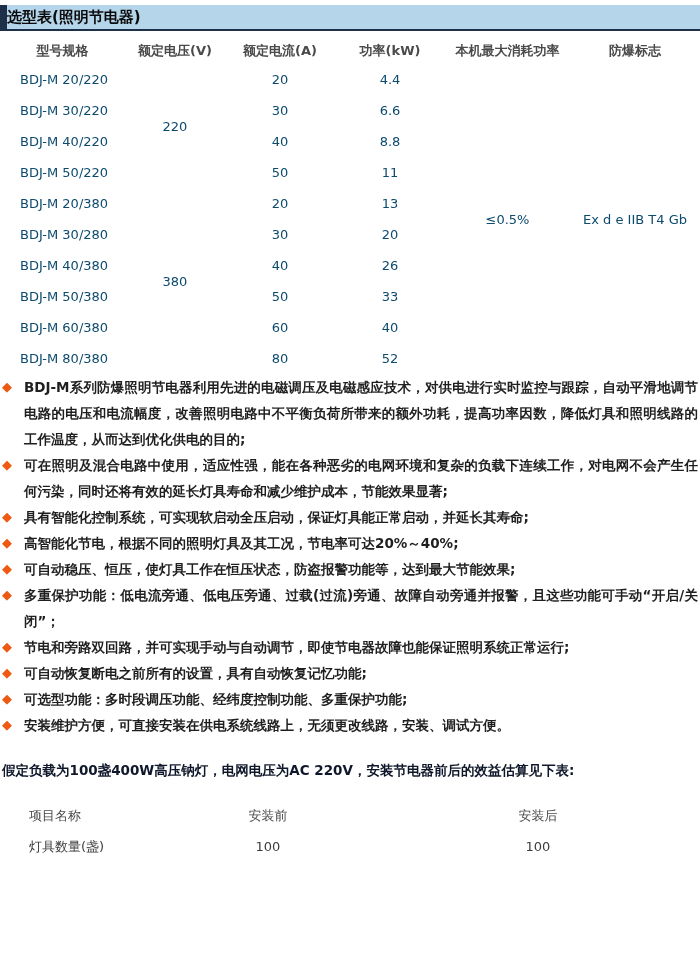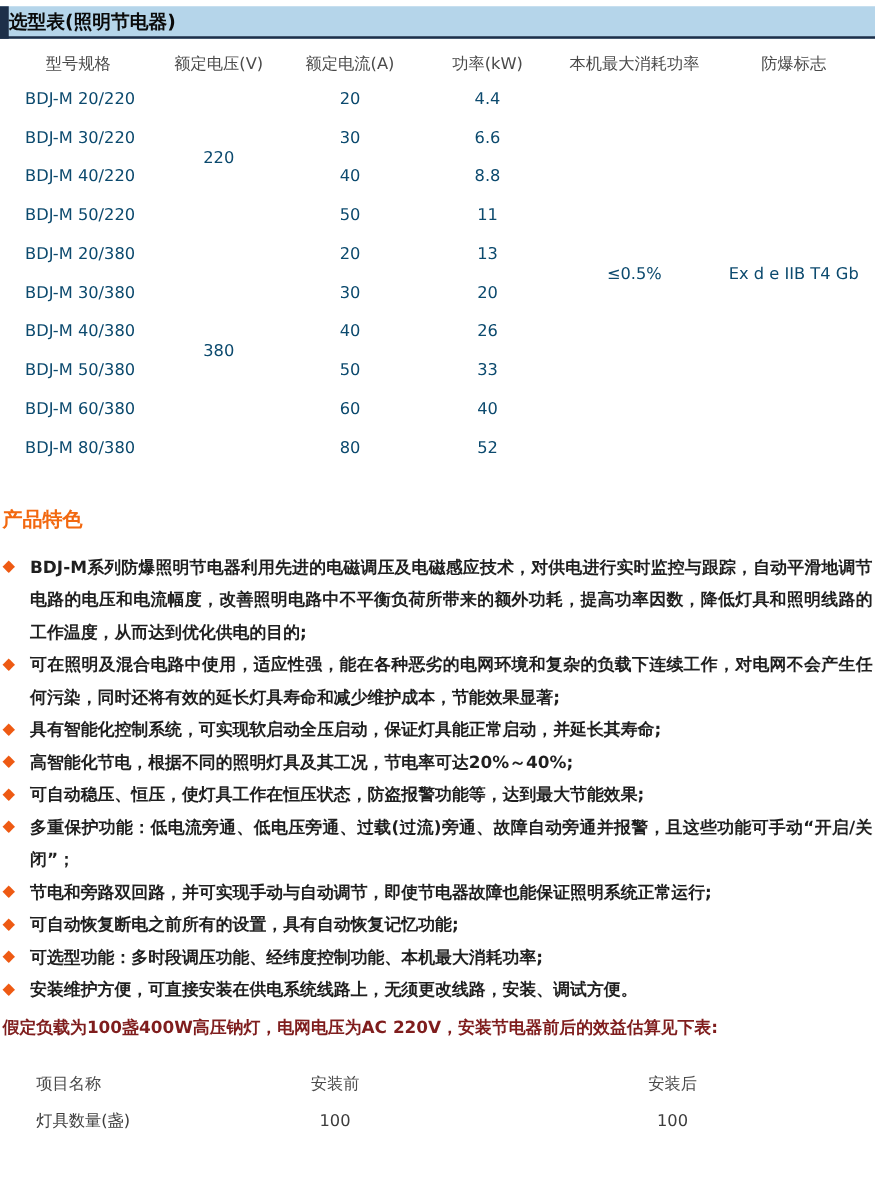--- a/index.html
+++ b/index.html
@@ -25,21 +25,21 @@
     border-left:7px solid var(--banner-accent);
     border-bottom:2px solid var(--banner-accent);
     padding-left:0;
     font-size:15px;font-weight:bold;color:#0a0a0a;
   }
 
   
   table{border-collapse:collapse;table-layout:fixed;}
   .spec-table{width:700px;font-size:13px;margin-top:3px;}
   .spec-table th{
-    font-weight:normal;color:#4a4a4a;
+    font-weight:bold;color:#4a4a4a;
     height:24px;padding-top:5px;text-align:center;
   }
   .spec-table th.h-model{text-align:center;}
   .spec-table td{height:29px;text-align:center;vertical-align:middle;color:#0c4a6e;}
   .spec-table td.model{text-align:left;padding-left:20px;}
   .c-model{width:125px}.c-volt{width:100px}.c-curr{width:110px}
   .c-pow{width:110px}.c-cons{width:125px}.c-ex{width:130px}
 
   
   h2.orange{
@@ -58,22 +58,22 @@
     line-height:26px;
     text-align:justify;
   }
   .feature .diamond{
     position:absolute;left:0;top:0;
     color:var(--diamond);font-size:13px;font-weight:normal;
   }
 
   
   .intro{
-    font-size:13.5px;font-weight:bold;color:#7f1d1d;
-    margin:8px 0 20px 2px;
+    font-size:13.5px;font-weight:bold;color:#0f172a;
+    margin:24px 0 20px 2px;
   }
   .benefit-table{width:660px;margin-left:28px;font-size:13px;}
   .benefit-table th{
     font-weight:normal;color:#4a4a4a;
     height:30px;text-align:center;vertical-align:middle;margin-top:27px;
   }
   .benefit-table th.h-name{text-align:left;}
   .benefit-table td{
     height:27px;text-align:center;vertical-align:middle;color:#3d3d3d;
   }
@@ -134,21 +134,21 @@
           <td class="current">50</td>
           <td class="power">11</td>
         </tr>
         <tr>
           <td class="model">BDJ-M 20/380</td>
           <td class="voltage" rowspan="6">380</td>
           <td class="current">20</td>
           <td class="power">13</td>
         </tr>
         <tr>
-          <td class="model">BDJ-M 30/380</td>
+          <td class="model">BDJ-M 30/280</td>
           <td class="current">30</td>
           <td class="power">20</td>
         </tr>
         <tr>
           <td class="model">BDJ-M 40/380</td>
           <td class="current">40</td>
           <td class="power">26</td>
         </tr>
         <tr>
           <td class="model">BDJ-M 50/380</td>
@@ -161,32 +161,31 @@
           <td class="power">40</td>
         </tr>
         <tr>
           <td class="model">BDJ-M 80/380</td>
           <td class="current">80</td>
           <td class="power">52</td>
         </tr>
       </tbody>
   </table>
 
-  <h2 class="orange first">产品特色</h2>
 
   <div class="features" id="features-list">
       <div class="feature"><span class="diamond">◆</span><span class="feature-text">BDJ-M系列防爆照明节电器利用先进的电磁调压及电磁感应技术，对供电进行实时监控与跟踪，自动平滑地调节电路的电压和电流幅度，改善照明电路中不平衡负荷所带来的额外功耗，提高功率因数，降低灯具和照明线路的工作温度，从而达到优化供电的目的;</span></div>
       <div class="feature"><span class="diamond">◆</span><span class="feature-text">可在照明及混合电路中使用，适应性强，能在各种恶劣的电网环境和复杂的负载下连续工作，对电网不会产生任何污染，同时还将有效的延长灯具寿命和减少维护成本，节能效果显著;</span></div>
       <div class="feature"><span class="diamond">◆</span><span class="feature-text">具有智能化控制系统，可实现软启动全压启动，保证灯具能正常启动，并延长其寿命;</span></div>
       <div class="feature"><span class="diamond">◆</span><span class="feature-text">高智能化节电，根据不同的照明灯具及其工况，节电率可达20%～40%;</span></div>
       <div class="feature"><span class="diamond">◆</span><span class="feature-text">可自动稳压、恒压，使灯具工作在恒压状态，防盗报警功能等，达到最大节能效果;</span></div>
       <div class="feature"><span class="diamond">◆</span><span class="feature-text">多重保护功能：低电流旁通、低电压旁通、过载(过流)旁通、故障自动旁通并报警，且这些功能可手动“开启/关闭”；</span></div>
       <div class="feature"><span class="diamond">◆</span><span class="feature-text">节电和旁路双回路，并可实现手动与自动调节，即使节电器故障也能保证照明系统正常运行;</span></div>
       <div class="feature"><span class="diamond">◆</span><span class="feature-text">可自动恢复断电之前所有的设置，具有自动恢复记忆功能;</span></div>
-      <div class="feature"><span class="diamond">◆</span><span class="feature-text">可选型功能：多时段调压功能、经纬度控制功能、本机最大消耗功率;</span></div>
+      <div class="feature"><span class="diamond">◆</span><span class="feature-text">可选型功能：多时段调压功能、经纬度控制功能、多重保护功能;</span></div>
       <div class="feature"><span class="diamond">◆</span><span class="feature-text">安装维护方便，可直接安装在供电系统线路上，无须更改线路，安装、调试方便。</span></div>
     </div>
 
 
   <p class="intro">假定负载为100盏400W高压钠灯，电网电压为AC 220V，安装节电器前后的效益估算见下表:</p>
 
   <table class="benefit-table">
     <colgroup>
       <col class="b-name">
         <col class="b-before">

